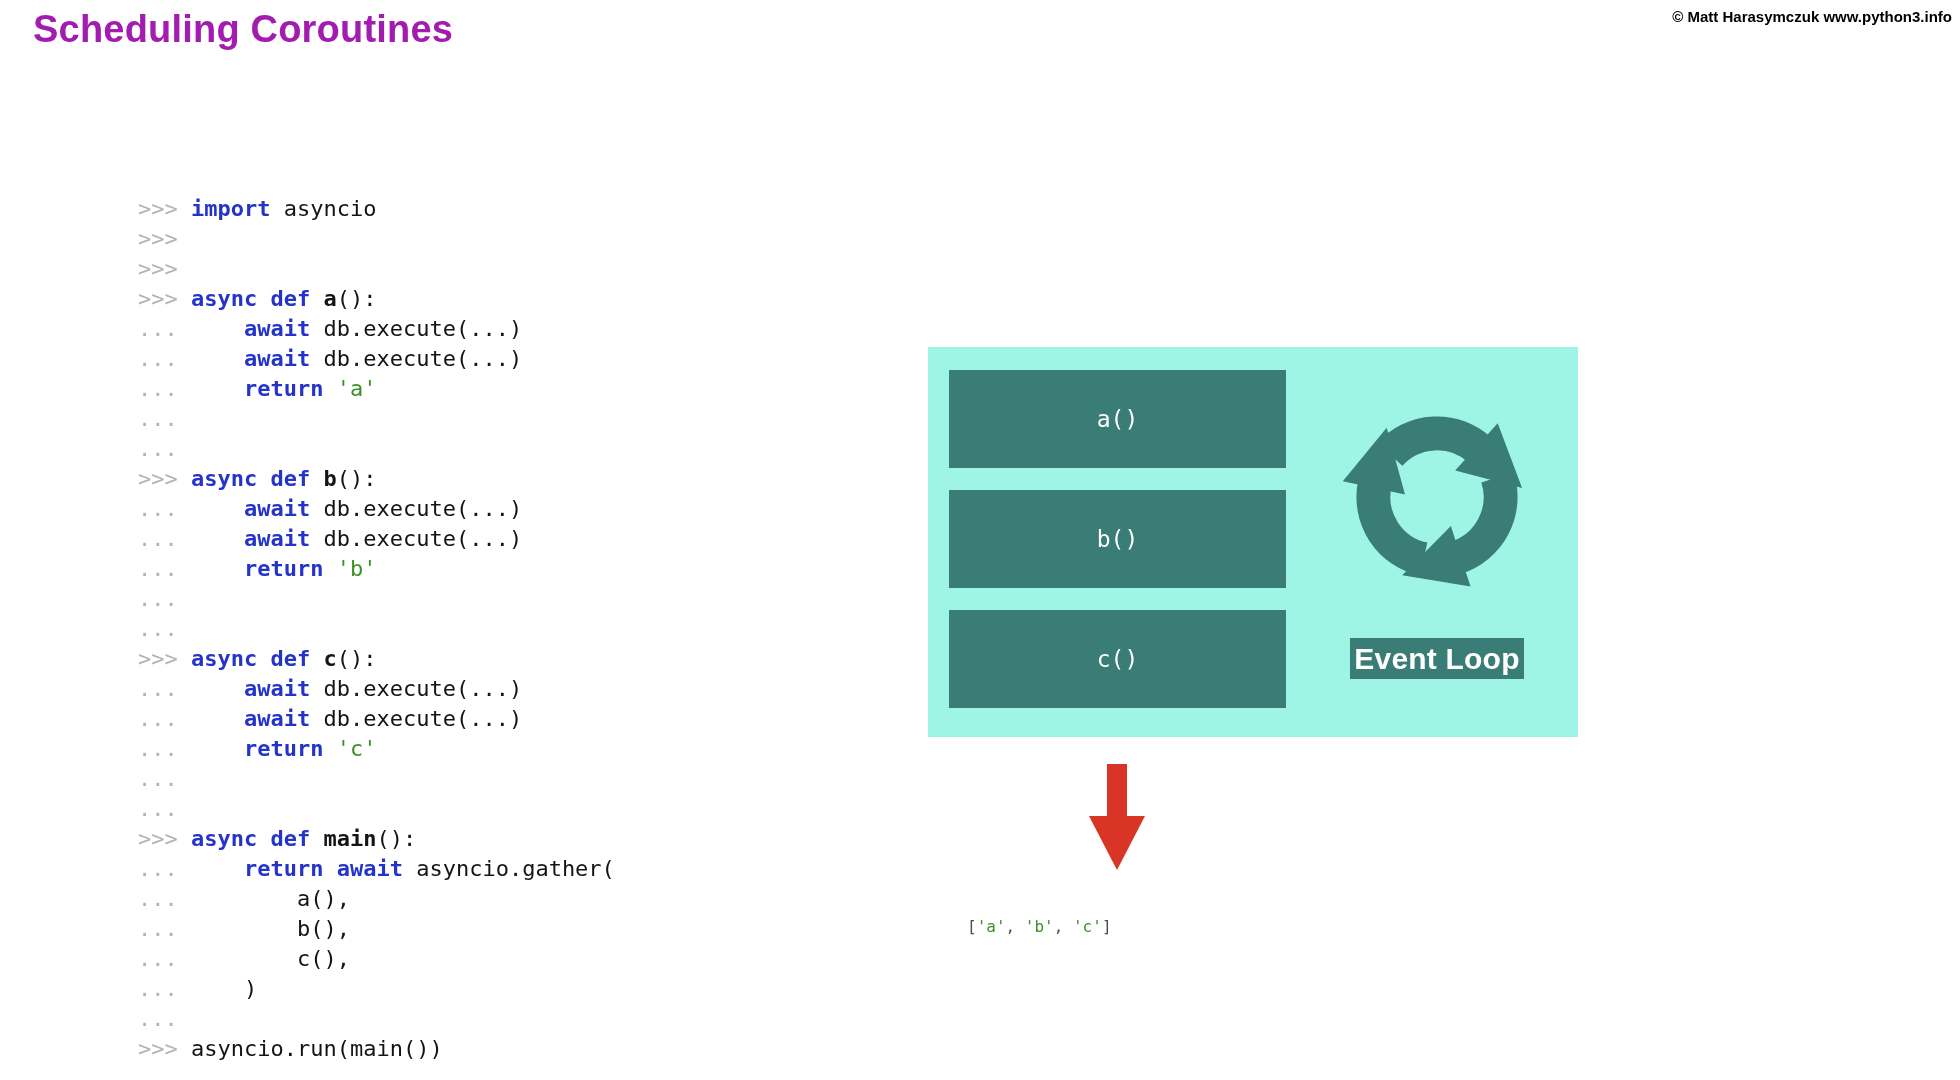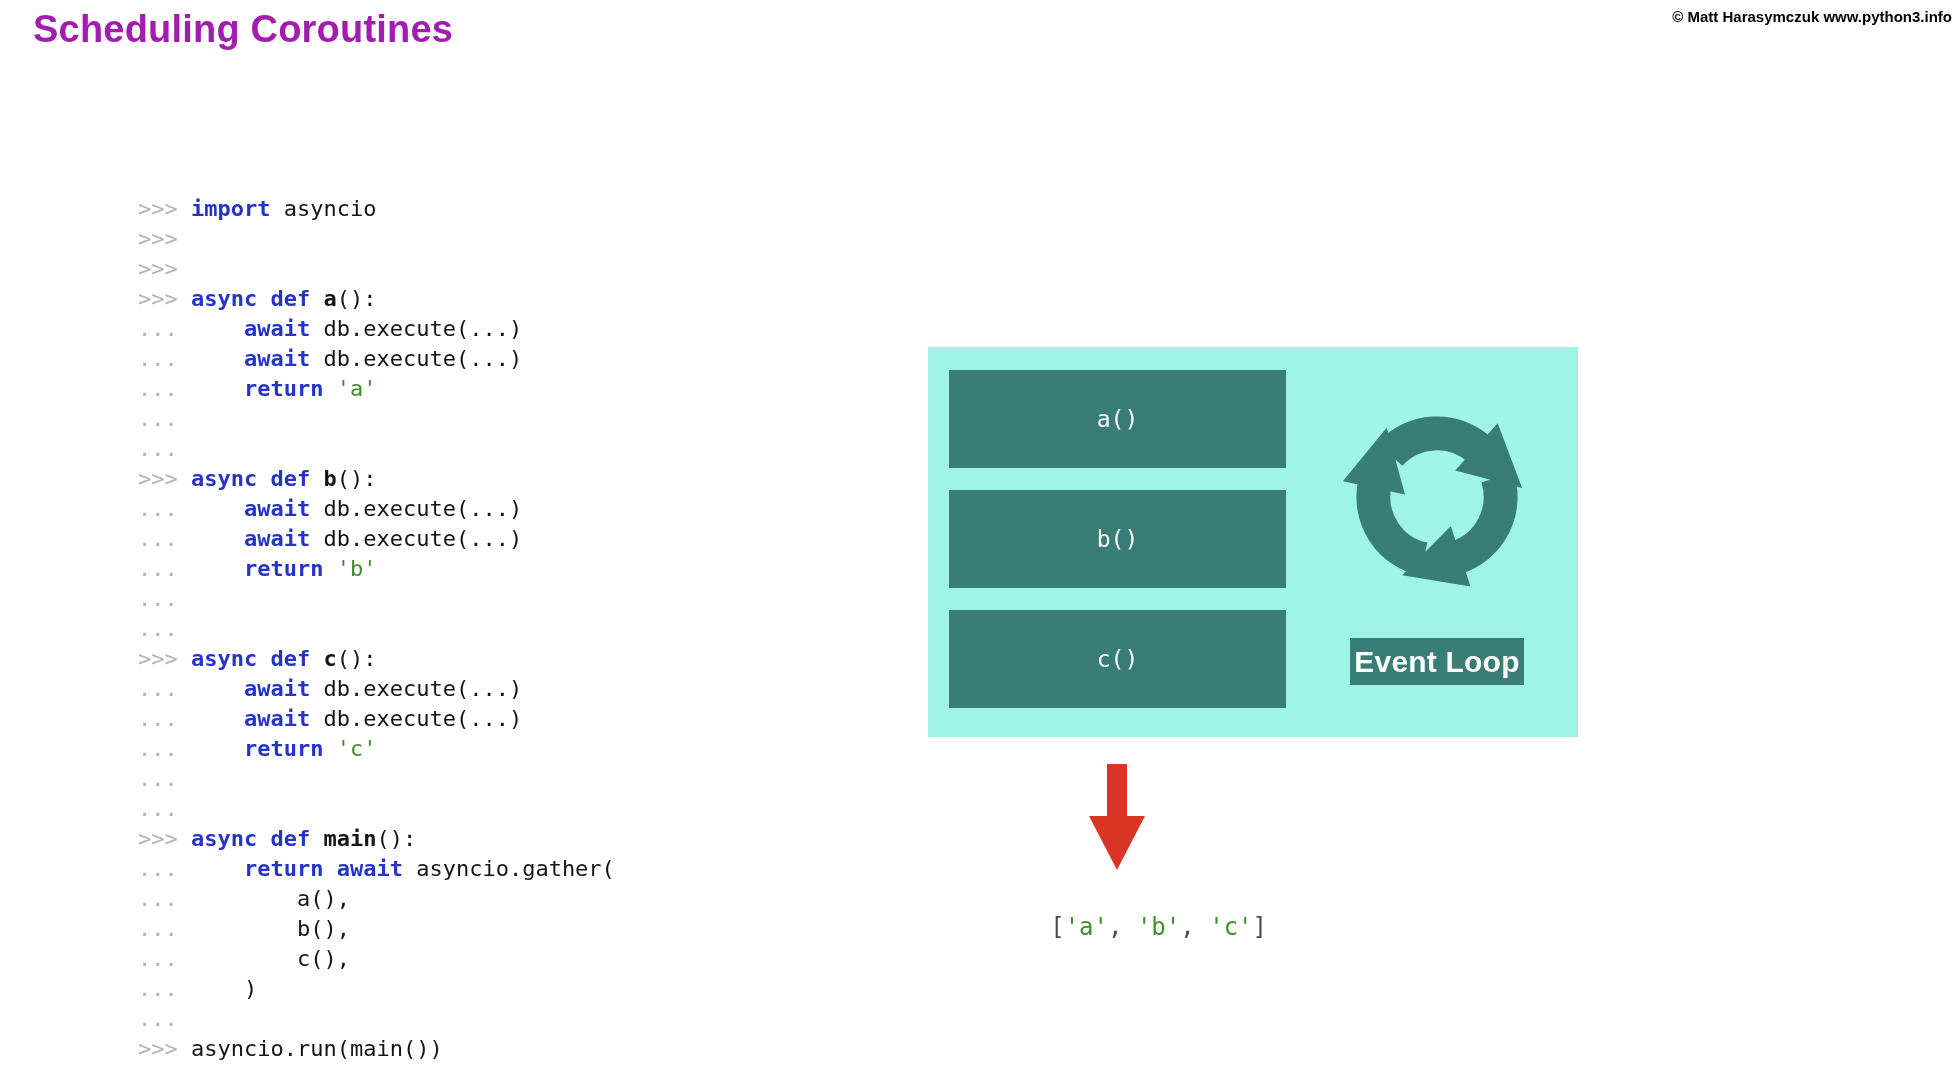--- a/index.html
+++ b/index.html
@@ -51,33 +51,33 @@
     display:flex;align-items:center;justify-content:center;
   }
   .task-label{
     font-family:"DejaVu Sans Mono", monospace;
     font-size:23px;color:#ffffff;
   }
   .recycle-icon{position:absolute;left:403px;top:44px;}
   .recycle-icon path{stroke:var(--teal);stroke-width:16;fill:none;}
   .recycle-icon polygon{fill:var(--teal);}
   .event-loop-label{
-    position:absolute;left:422px;top:291px;width:174px;height:47px;
+    position:absolute;left:422px;top:291px;width:174px;height:41px;
     background:var(--teal);color:#ffffff;
     font-size:30px;font-weight:700;
     display:flex;align-items:center;justify-content:center;
     letter-spacing:0.2px;
   }
   .down-arrow{position:absolute;left:1087px;top:764px;}
   .down-arrow *{fill:var(--red);}
   .result-line{
     position:absolute;left:967px;top:912px;width:300px;
-    text-align:right;
+    text-align:left;
     font-family:"DejaVu Sans Mono", monospace;
-    font-size:24px;line-height:30px;
+    font-size:16px;line-height:30px;
     white-space:pre;
   }
 </style>
 </head>
 <body>
 
 <h1 class="page-title">Scheduling Coroutines</h1>
 <div class="copyright">© Matt Harasymczuk www.python3.info</div>
 
 <pre class="code" id="code-block"><span><span class="tk-p">&gt;&gt;&gt; </span><span class="tk-k">import</span><span class="tk-t"> asyncio</span></span>

